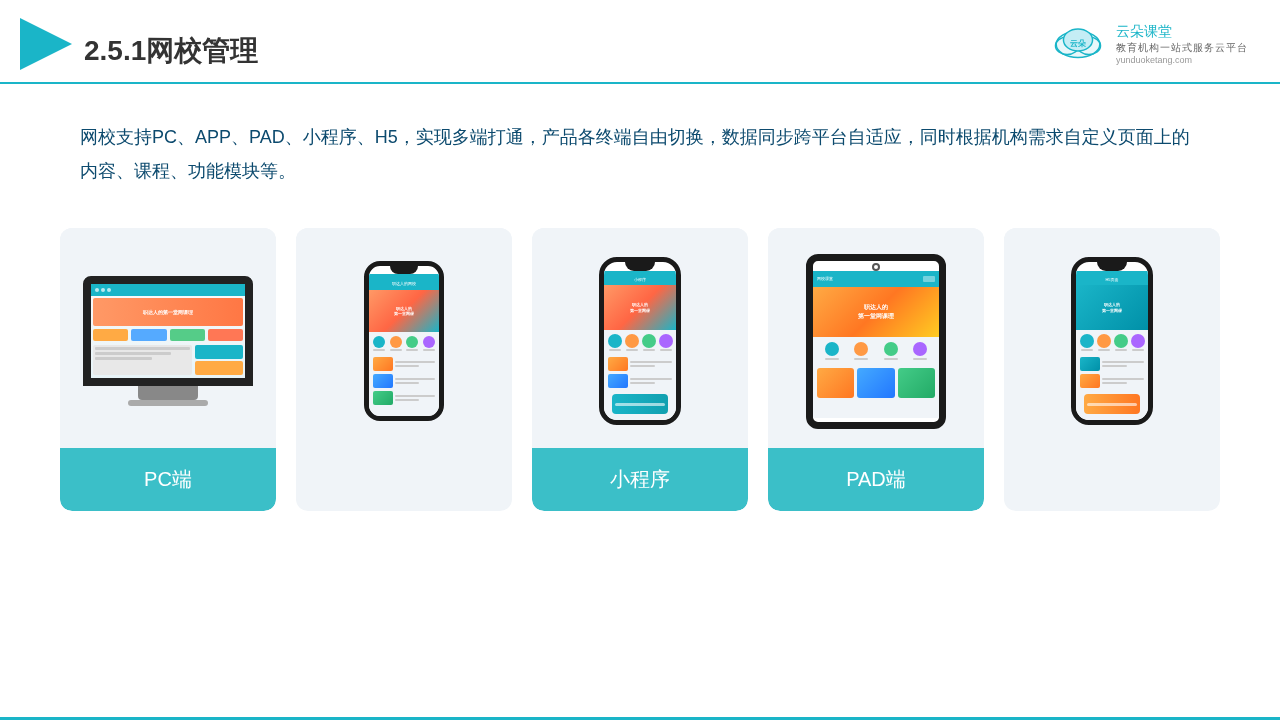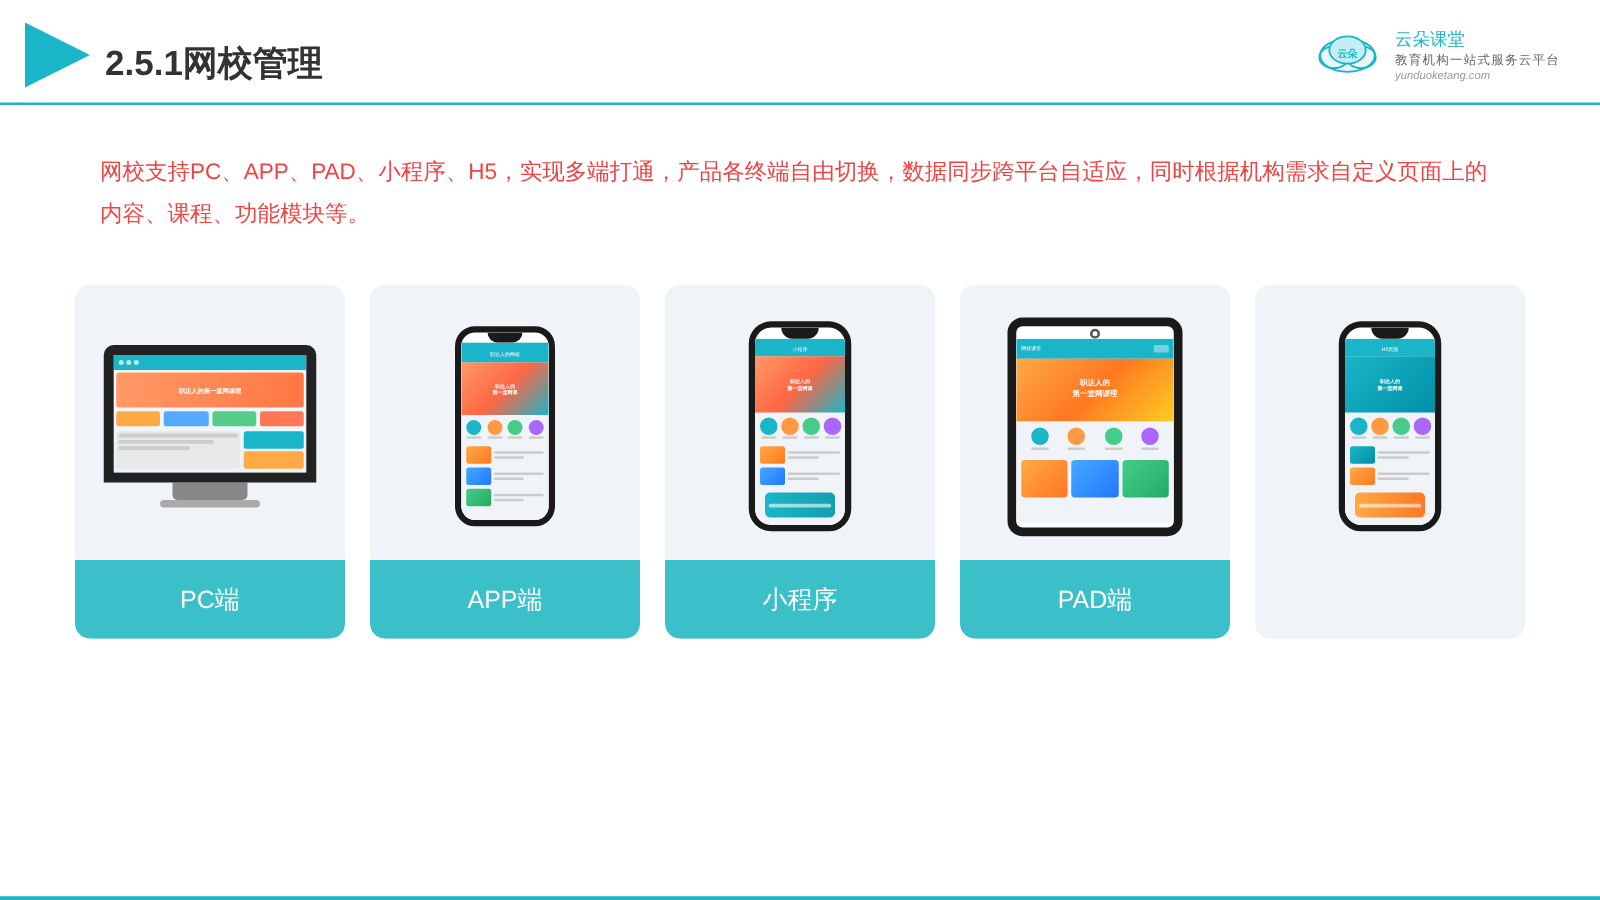--- a/index.html
+++ b/index.html
@@ -54,28 +54,27 @@
       color: #1ab5c8;
     }
     .logo-sub {
       font-size: 10px;
       color: #666;
       letter-spacing: 1px;
     }
     .logo-url {
       font-size: 9px;
       color: #999;
-      font-style: italic;
     }
 
     
     .description {
       padding: 36px 80px 20px 80px;
       font-size: 18px;
-      color: #ef4444;
+      color: #0c4a6e;
       line-height: 1.9;
     }
 
     
     .cards-container {
       display: flex;
       gap: 20px;
       padding: 20px 60px 20px 60px;
       justify-content: center;
     }
@@ -534,21 +533,20 @@
               <div class="phone-thumb" style="background:linear-gradient(135deg,#44cc88,#22aa66);"></div>
               <div class="phone-text-lines">
                 <div class="phone-text-line"></div>
                 <div class="phone-text-line phone-text-line-short"></div>
               </div>
             </div>
           </div>
         </div>
       </div>
     </div>
-    <div class="card-label">APP端</div>
   </div>
 
   <div class="card">
     <div class="card-image-area">
       <div class="phone-mini">
         <div class="phone-mini-notch"></div>
         <div class="phone-screen">
           <div class="phone-header-bar" style="height:14px;">
             <span class="phone-header-bar-text">小程序</span>
           </div>

